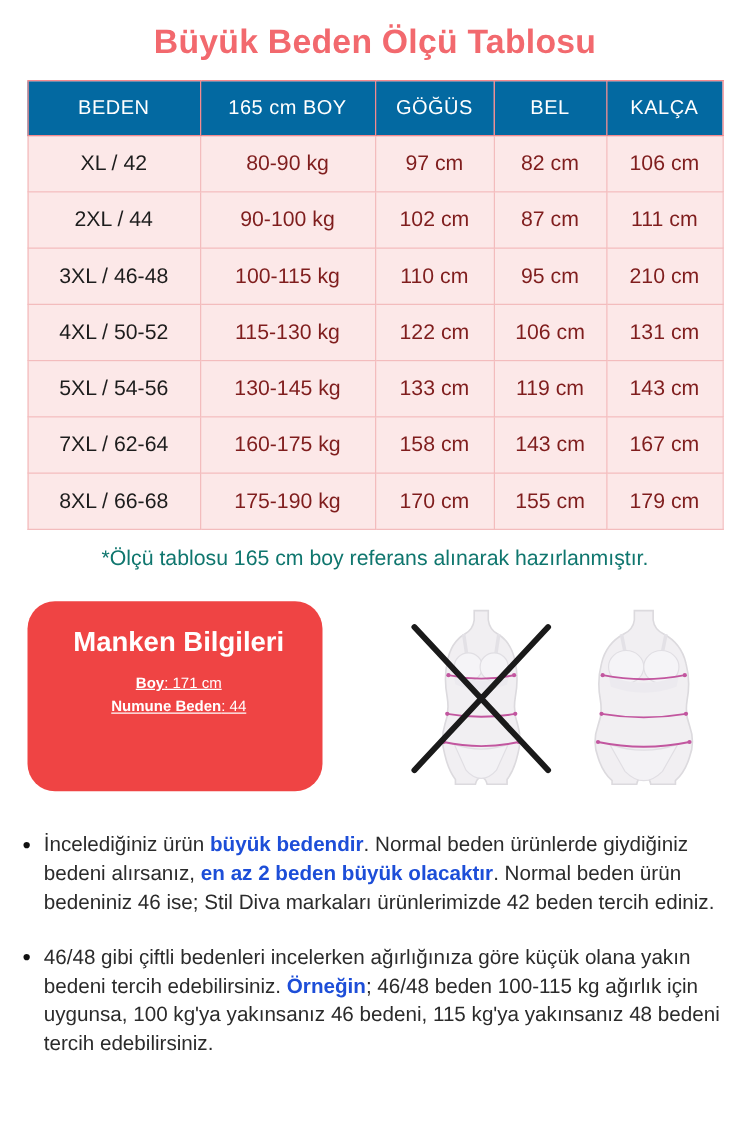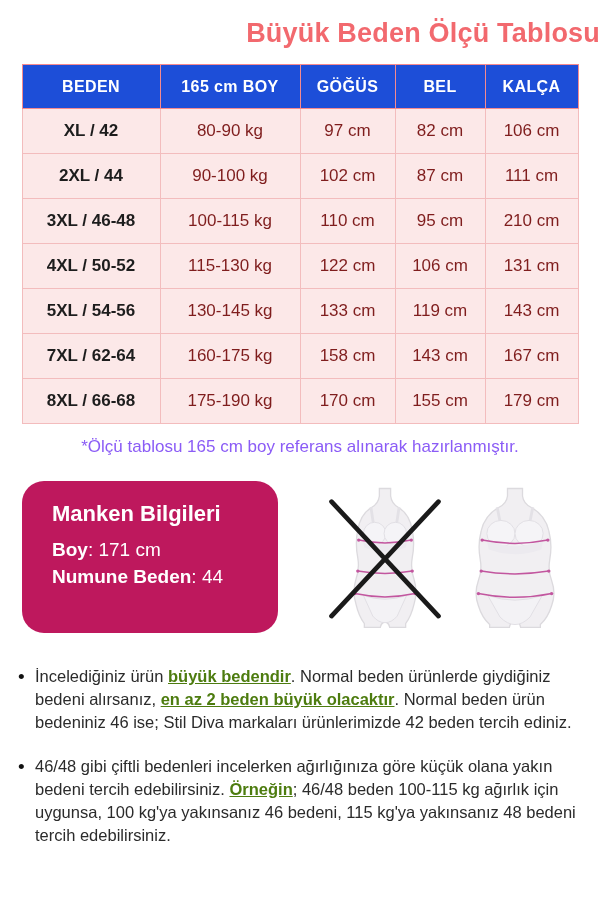--- a/index.html
+++ b/index.html
@@ -3,64 +3,64 @@
 <meta charset="utf-8">
 <style>
   * { box-sizing: border-box; }
   html,body { margin:0; padding:0; }
   body {
     width:600px; height:900px; background:#ffffff;
     font-family:"Liberation Sans", sans-serif; color:#2e2e2e;
     overflow:hidden;
   }
   .page-title {
-    text-align:right; color:#f2696e; font-weight:800;
+    text-align:center; color:#f2696e; font-weight:800;
     font-size:27px; margin:18px 0 15px; letter-spacing:0.2px;
   }
   table.size-table {
     border-collapse:collapse; margin:0 auto; width:556px; table-layout:fixed;
   }
   table.size-table th {
-    background:#1d4ed8; color:#ffffff; font-size:16px; font-weight:700;
+    background:#0369a1; color:#ffffff; font-size:16px; font-weight:400;
     height:44px; border:1px solid #f58a8e; letter-spacing:0.4px; padding:0;
   }
   table.size-table td {
     background:#fce8e8; border:1px solid #f3bcbd; height:45px;
     text-align:center; font-size:17px; color:#7f1d1d; padding:0 2px;
   }
-  table.size-table td.col-size { font-weight:700; color:#1d1d1d; }
+  table.size-table td.col-size { font-weight:400; color:#1d1d1d; }
   .footnote {
-    text-align:center; font-size:17px; color:#8b5cf6; margin:13px 0 0;
+    text-align:center; font-size:17px; color:#0f766e; margin:13px 0 0;
   }
   .info-row {
     display:flex; margin:24px 22px 0 22px; align-items:center;
   }
   .model-card {
-    background:#be185d; border-radius:22px; color:#ffffff;
-    width:256px; min-height:152px; padding:20px 24px 20px 30px; flex:0 0 auto;
+    background:#ef4444; border-radius:22px; color:#ffffff;
+    width:236px; min-height:152px; padding:20px 24px 20px 30px; flex:0 0 auto;text-align:center;
   }
   .model-card .model-title { font-size:22px; font-weight:800; margin-bottom:12px; }
-  .model-card .model-field { font-size:19px; margin-top:5px; }
+  .model-card .model-field { font-size:12px; margin-top:5px;text-decoration:underline; }
   .model-card .model-field b { font-weight:700; }
   .figures {
     flex:1; display:flex; justify-content:flex-end; align-items:center; gap:8px;
     padding-right:2px;
   }
   .figure { width:122px; height:144px; position:relative; }
   .figure svg { width:100%; height:100%; display:block; }
   ul.notes { margin:32px 16px 0 16px; padding:0; list-style:none; }
   ul.notes li {
     position:relative; padding-left:19px; font-size:16.5px; line-height:1.38;
     color:#2b2b2b; margin-bottom:22px;
   }
   ul.notes li::before {
     content:"\2022"; position:absolute; left:2px; top:-1px;
     color:#111111; font-size:19px;
   }
-  ul.notes li b { font-weight:700; color:#4d7c0f;text-decoration:underline; }
+  ul.notes li b { font-weight:700; color:#1d4ed8; }
 </style>
 </head>
 <body>
 
 <div class="page">
 
   <h1 class="page-title">Büyük Beden Ölçü Tablosu</h1>
 
   <table class="size-table">
     <colgroup>

